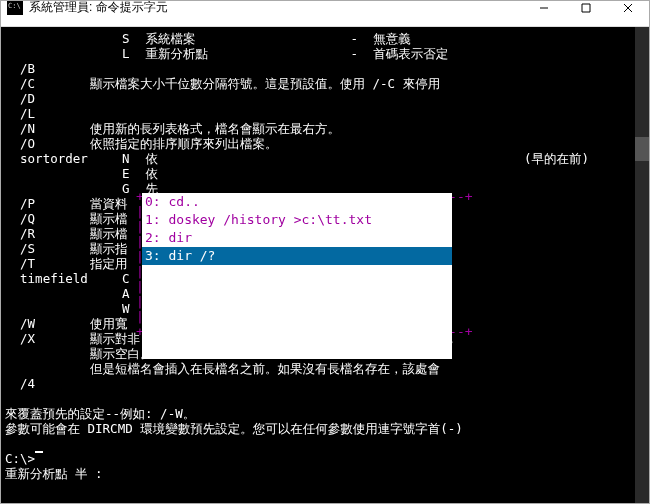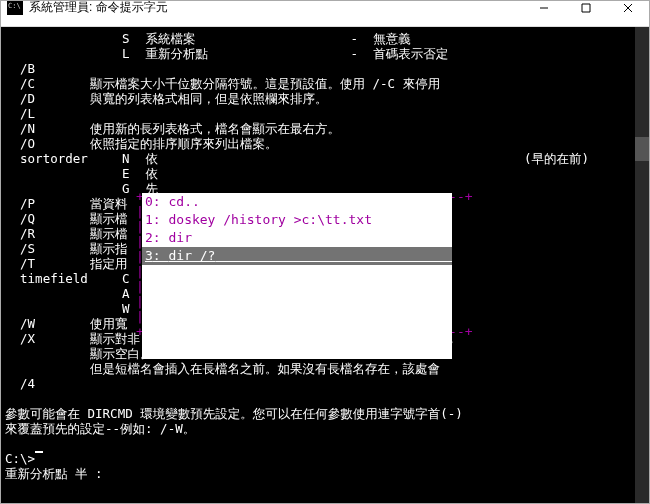--- a/index.html
+++ b/index.html
@@ -106,23 +106,22 @@
     pointer-events: none;
     color: #a000a0;
     font-family: Consolas, monospace;
     font-size: 13px;
     white-space: pre;
   }
   .popup-item {
     padding: 0 3px;
   }
   .popup-item.sel {
-    background: #737373;
+    background: #0369a1;
     color: #fff;
-    text-decoration: underline;
   }
   .cursor {
     display: inline-block;
     width: 8px;
     height: 2px;
     background: #fff;
     vertical-align: baseline;
   }
   .scrollbar {
     position: absolute;
@@ -180,21 +179,20 @@
       </div>
     <div class="row">
         <span class="c0">&nbsp;&nbsp;<span>/C</span></span>
         <span>顯示檔案大小千位數分隔符號。這是預設值。使用  /-C 來停用</span>
       </div>
     <div class="row">
         <span class="c0"></span>
       </div>
     <div class="row">
         <span class="c0">&nbsp;&nbsp;<span>/D</span></span>
-        <span>與寬的列表格式相同，但是依照欄來排序。</span>
       </div>
     <div class="row">
         <span class="c0">&nbsp;&nbsp;<span>/L</span></span>
       </div>
     <div class="row">
         <span class="c0">&nbsp;&nbsp;<span>/N</span></span>
         <span>使用新的長列表格式，檔名會顯示在最右方。</span>
       </div>
     <div class="row">
         <span class="c0">&nbsp;&nbsp;<span>/O</span></span>
@@ -240,24 +238,24 @@
       </div>
     <div class="row">
         <span class="c0"></span>
         <span>但是短檔名會插入在長檔名之前。如果沒有長檔名存在，該處會</span>
       </div>
     <div class="row">
         <span class="c0">&nbsp;&nbsp;<span>/4</span></span>
       </div>
     <div class="row">&nbsp;</div>
     <div class="row">
+        <span>來覆蓋預先的設定--例如: /-W。</span>
+      </div>
+    <div class="row">
         <span>參數可能會在 DIRCMD 環境變數預先設定。您可以在任何參數使用連字號字首(-)</span>
-      </div>
-    <div class="row">
-        <span>來覆蓋預先的設定--例如: /-W。</span>
       </div>
     <div class="row">&nbsp;</div>
     <div class="row">
         <span>C:\&gt;</span>
         <span class="cursor"></span>
       </div>
     <div class="row">
         <span>重新分析點  半  :</span>
       </div>
 

